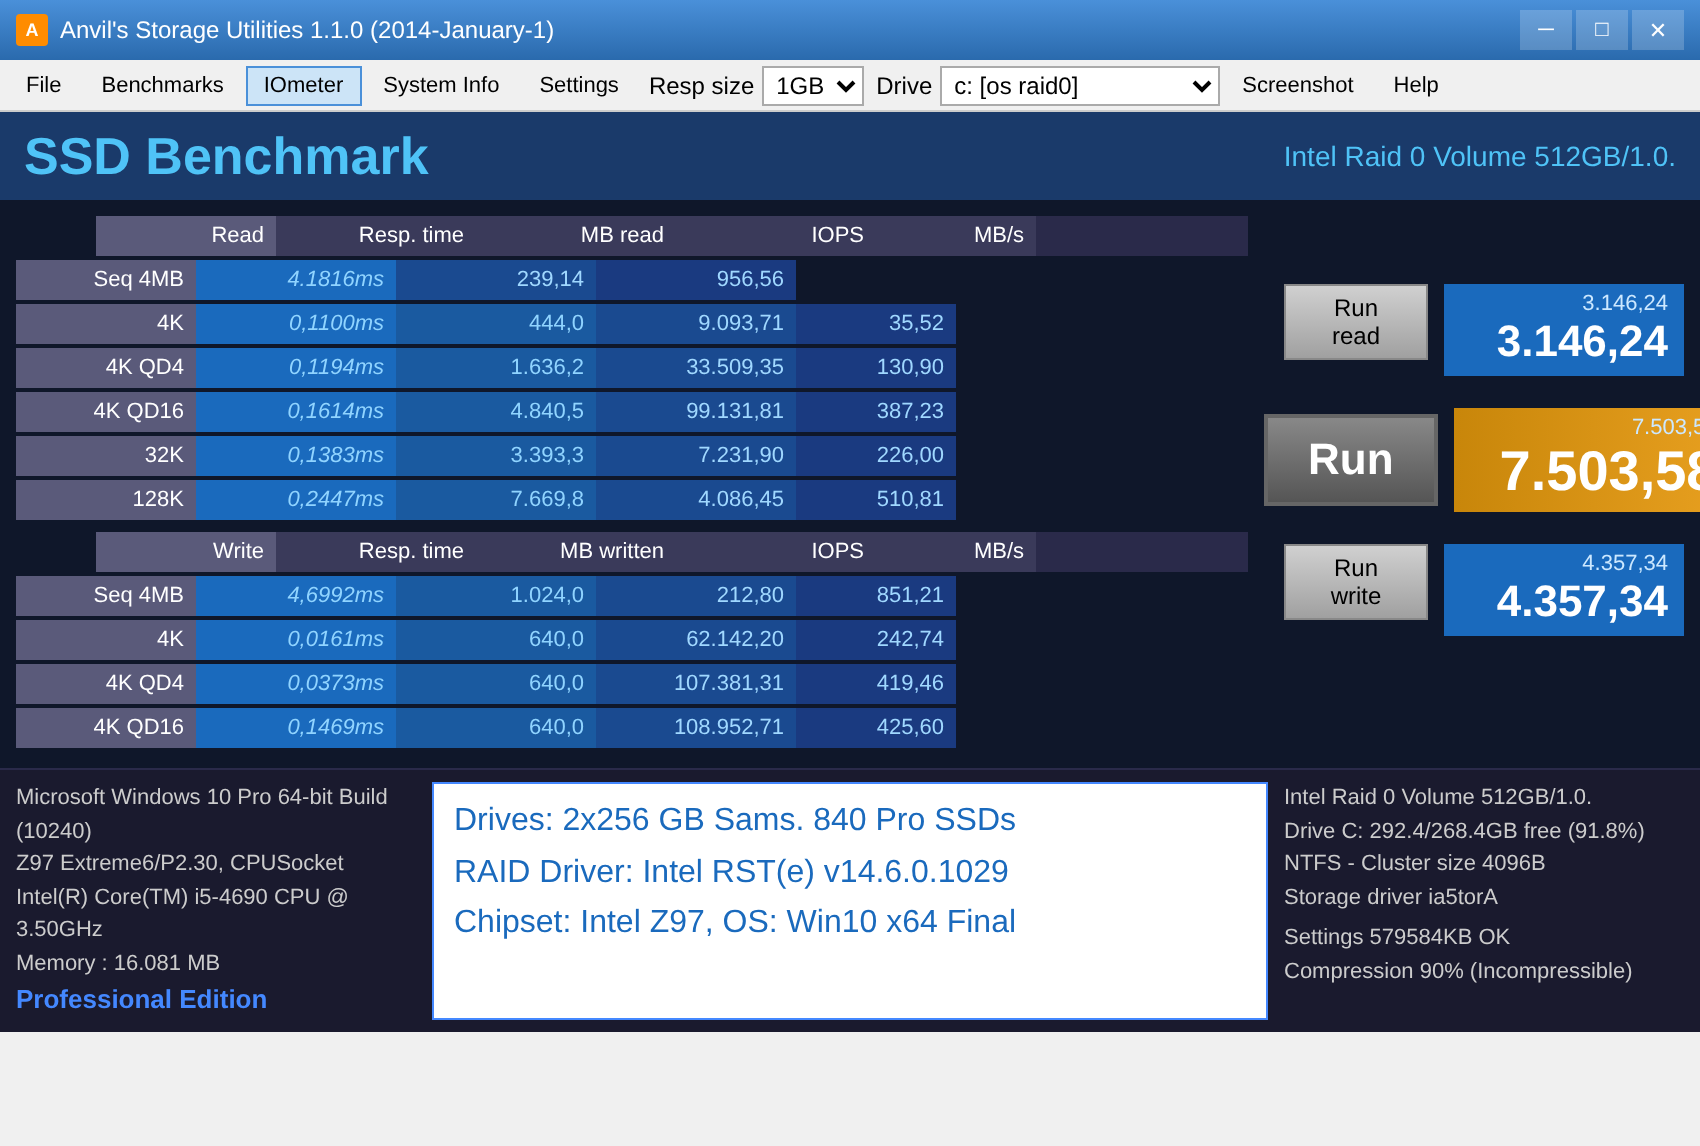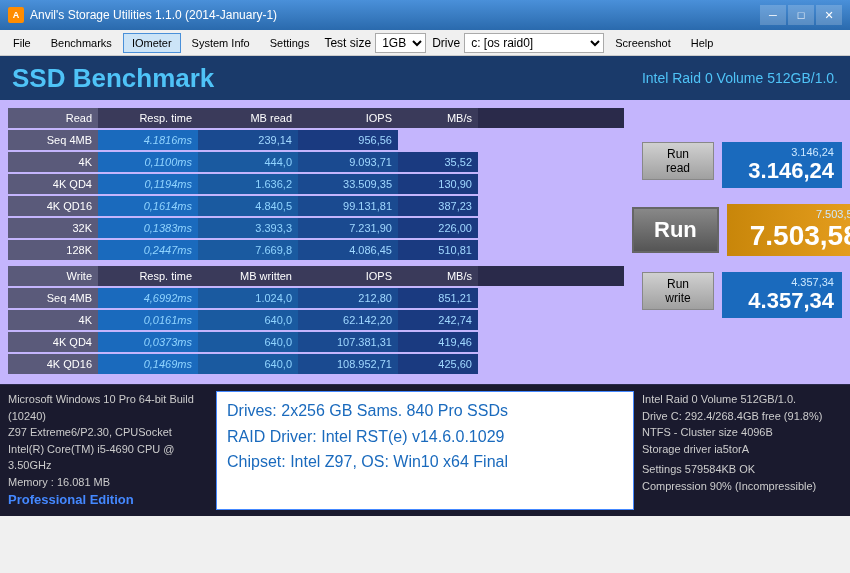--- a/index.html
+++ b/index.html
@@ -84,21 +84,21 @@
       height: 20px;
       font-size: 12px;
       border: 1px solid #aaa;
       background: white;
       padding: 0 2px;
       width: 140px;
     }
 
     
     .main-content {
-      background: #c4b5fd;
+      background: #0f172a;
       padding: 0;
     }
 
     
     .header {
       background: #1a3a6a;
       padding: 6px 12px;
       display: flex;
       align-items: center;
       justify-content: space-between;
@@ -121,20 +121,21 @@
       gap: 8px;
     }
     .benchmark-table {
       flex: 1;
     }
     .table-header {
       display: grid;
       grid-template-columns: 90px 100px 100px 100px 80px;
       background: #2a2a4a;
       margin-bottom: 2px;
+      margin-left: 40px;
     }
     .th {
       padding: 4px 6px;
       color: white;
       font-size: 11px;
       text-align: right;
       background: #3a3a5a;
     }
     .th:first-child { text-align: right; background: #4a4a6a; }
 
@@ -295,21 +296,21 @@
   </div>
 </div>
 
 <div class="menu-bar">
   <span class="menu-item">File</span>
   <span class="menu-item">Benchmarks</span>
   <span class="menu-item active">IOmeter</span>
   <span class="menu-item">System Info</span>
   <span class="menu-item">Settings</span>
   <div class="test-size-group">
-    <span class="test-size-label">Test size</span>
+    <span class="test-size-label">Resp size</span>
     <select class="test-size-select">
       <option>1GB</option>
       <option>4GB</option>
     </select>
   </div>
   <div class="drive-group">
     <span class="drive-label">Drive</span>
     <select class="drive-select">
       <option>c: [os raid0]</option>
     </select>

